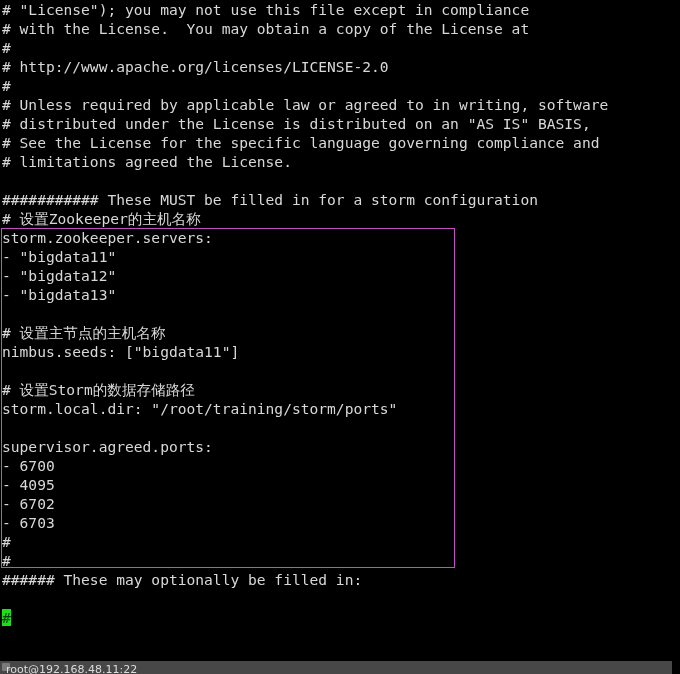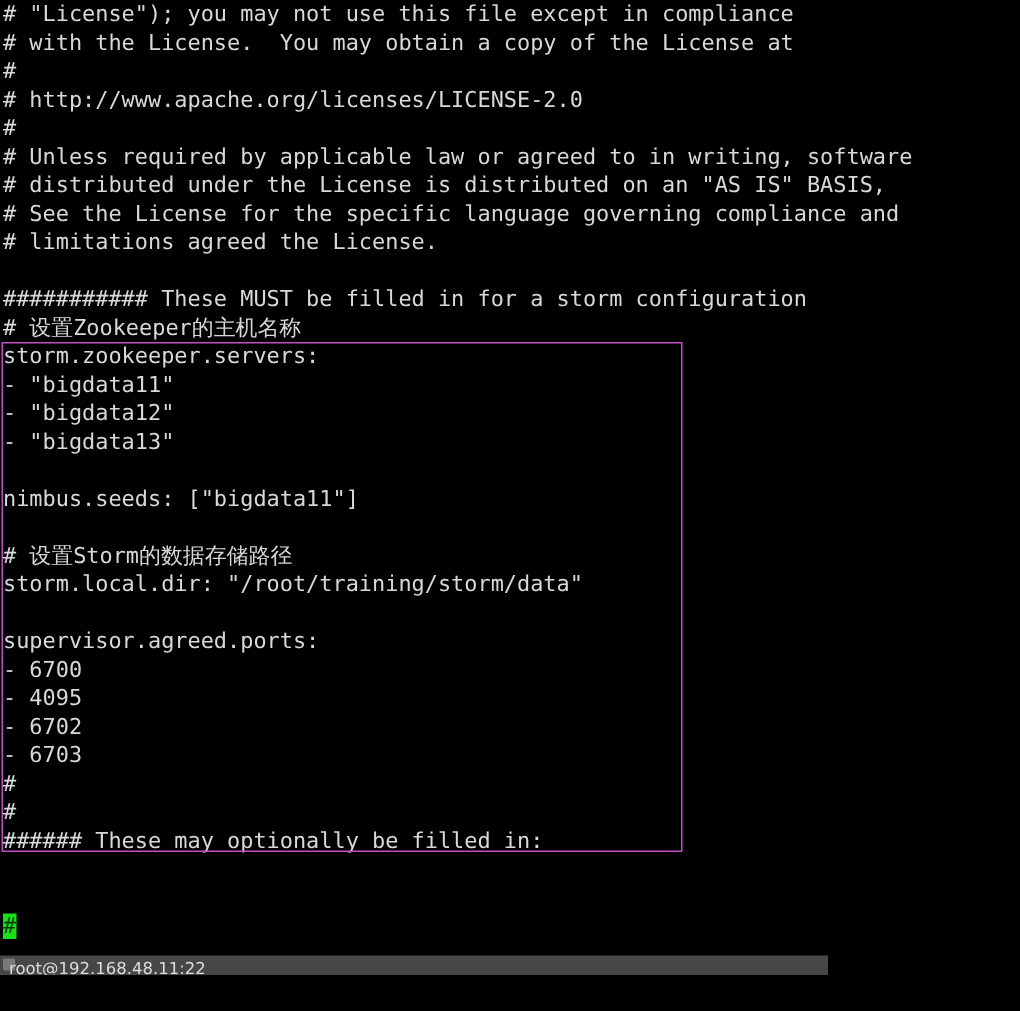--- a/index.html
+++ b/index.html
@@ -94,22 +94,22 @@
     color: #0a3d0a;
     text-align: left;
     white-space: pre;
     font-family: "DejaVu Sans Mono", "Liberation Mono", monospace;
   }
 
   
   #taskbar {
     position: absolute;
     left: 0;
-    top: 637px;
-    width: 552px;
+    top: 661px;
+    width: 672px;
     height: 13px;
     background: #474747;
     overflow: hidden;
   }
   #taskbar-item {
     position: absolute;
     left: 6px;
     top: 1px;
     height: 12px;
     line-height: 16px;
@@ -147,24 +147,25 @@
         <div class="term-line"># See the License for the specific language governing compliance and</div>
         <div class="term-line"># limitations agreed the License.</div>
         <div class="term-line blank"></div>
         <div class="term-line">########### These MUST be filled in for a storm configuration</div>
         <div class="term-line"># 设置Zookeeper的主机名称</div>
         <div class="term-line">storm.zookeeper.servers:</div>
         <div class="term-line">- "bigdata11"</div>
         <div class="term-line">- "bigdata12"</div>
         <div class="term-line">- "bigdata13"</div>
         <div class="term-line blank"></div>
+        <div class="term-line"># 设置主节点的主机名称</div>
         <div class="term-line">nimbus.seeds: ["bigdata11"]</div>
         <div class="term-line blank"></div>
         <div class="term-line"># 设置Storm的数据存储路径</div>
-        <div class="term-line">storm.local.dir: "/root/training/storm/data"</div>
+        <div class="term-line">storm.local.dir: "/root/training/storm/ports"</div>
         <div class="term-line blank"></div>
         <div class="term-line">supervisor.agreed.ports:</div>
         <div class="term-line">- 6700</div>
         <div class="term-line">- 4095</div>
         <div class="term-line">- 6702</div>
         <div class="term-line">- 6703</div>
         <div class="term-line">#</div>
         <div class="term-line">#</div>
         <div class="term-line">###### These may optionally be filled in:</div>
       </div>

